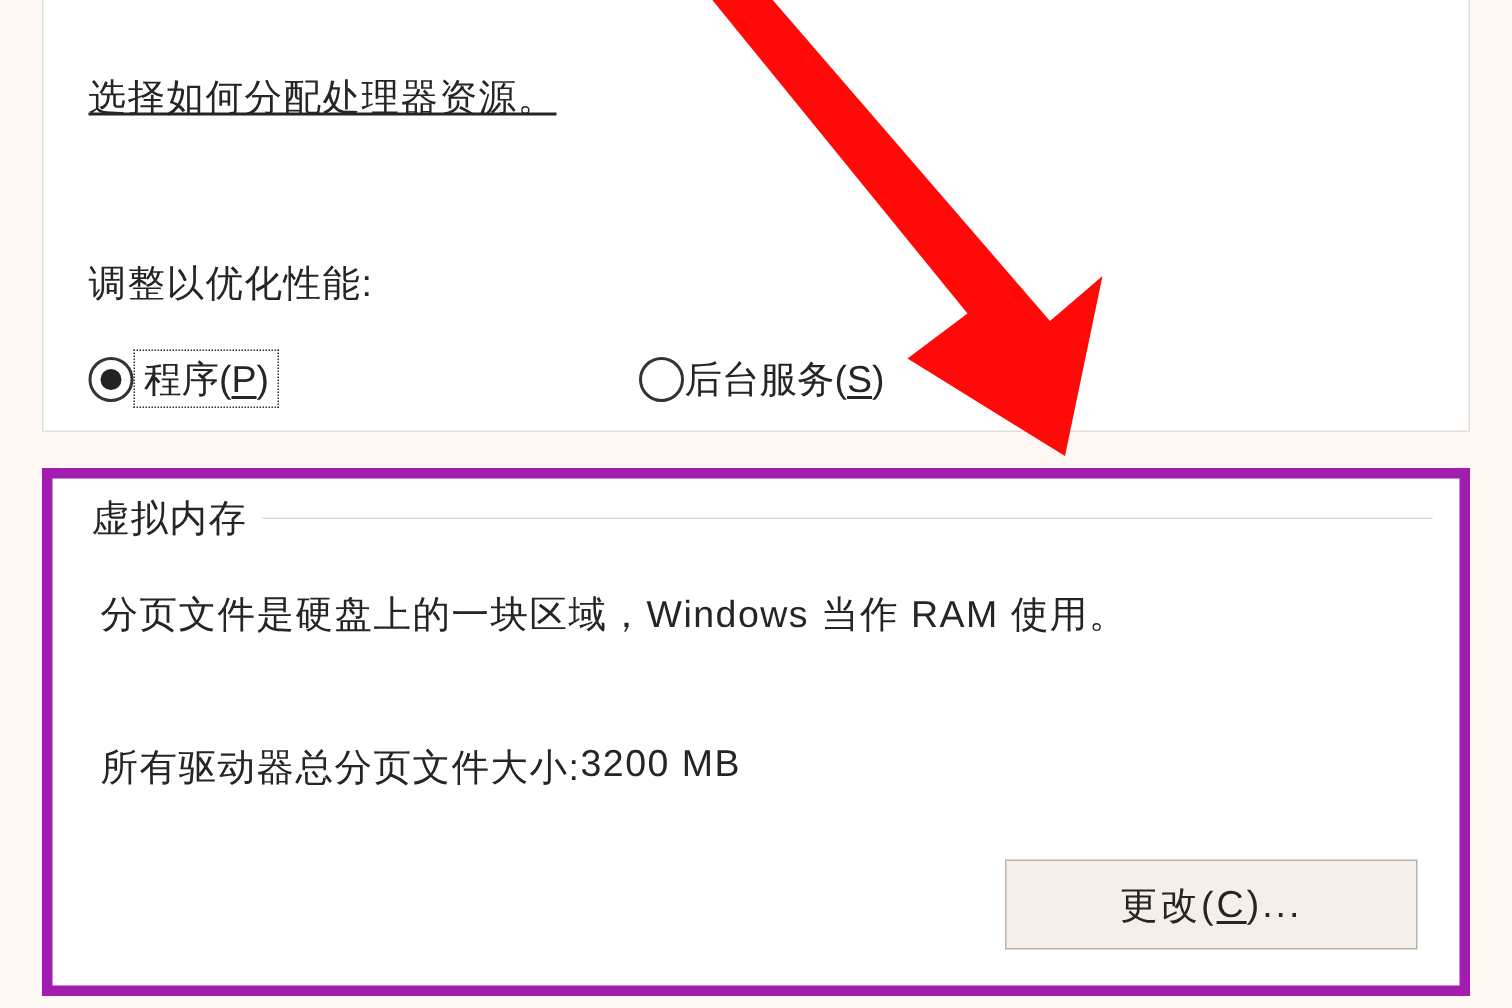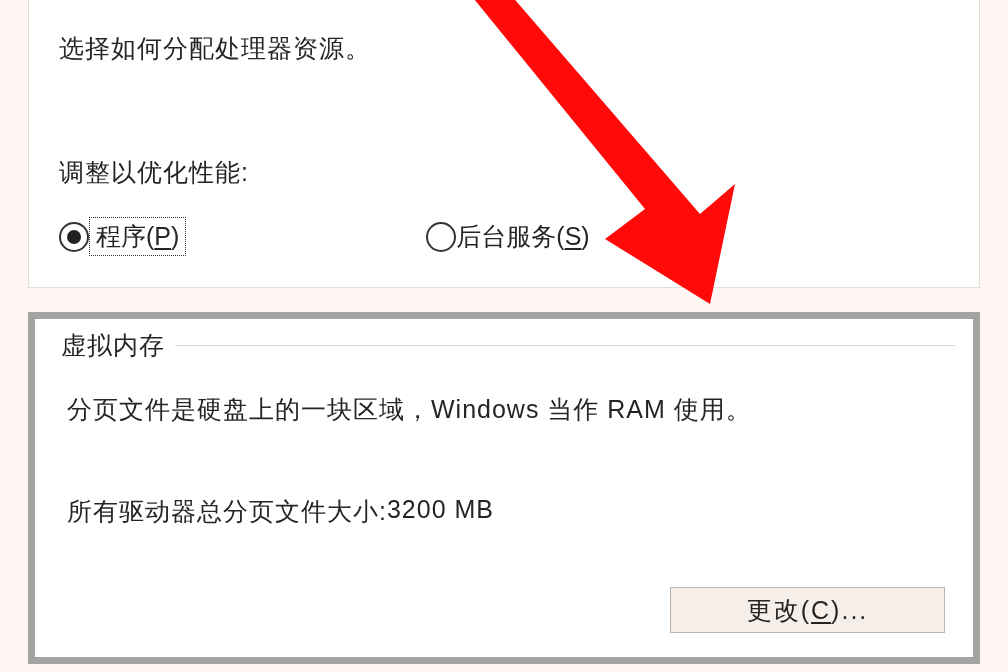--- a/index.html
+++ b/index.html
@@ -18,22 +18,23 @@
       top: 0;
       left: 28px;
       right: 28px;
       height: 288px;
       border: 1px solid #e4ded8;
       border-top: none;
       background: #fff;
       padding: 24px 30px 24px 30px;
     }
     .desc-text {
-      margin-top: 8px;
+      margin-top: 24px;
       letter-spacing: 1px;
+      text-decoration: underline;
     }
     .optimize-label {
       margin-top: 91px;
       letter-spacing: 1px;
     }
     .radio-row {
       margin-top: 28px;
       display: flex;
       align-items: center;
       gap: 240px;
@@ -63,21 +64,21 @@
       border: 1.5px dotted #333;
       padding: 2px 6px;
     }
     .underline { text-decoration: underline; text-underline-offset: 3px; }
     .panel-lower {
       position: absolute;
       top: 312px;
       left: 28px;
       right: 28px;
       height: 352px;
-      border: 7px solid #a3a3a3;
+      border: 7px solid #a21caf;
       background: #fff;
     }
     .fieldset-legend {
       position: absolute;
       top: 10px;
       left: 18px;
       background: #fff;
       padding: 0 8px;
       letter-spacing: 1px;
     }
@@ -103,21 +104,21 @@
       display: flex;
       justify-content: flex-start;
       letter-spacing: 1px;
     }
     .vm-size-value { padding-right: 170px; }
     .change-btn {
       position: absolute;
       bottom: 24px;
       right: 28px;
       width: 275px;
-      height: 46px;
+      height: 60px;
       background: #f6eee8;
       border: 1.5px solid #bbb3ac;
       display: flex;
       align-items: center;
       justify-content: center;
       letter-spacing: 2px;
       cursor: default;
     }
     .arrow-svg {
       position: absolute;

